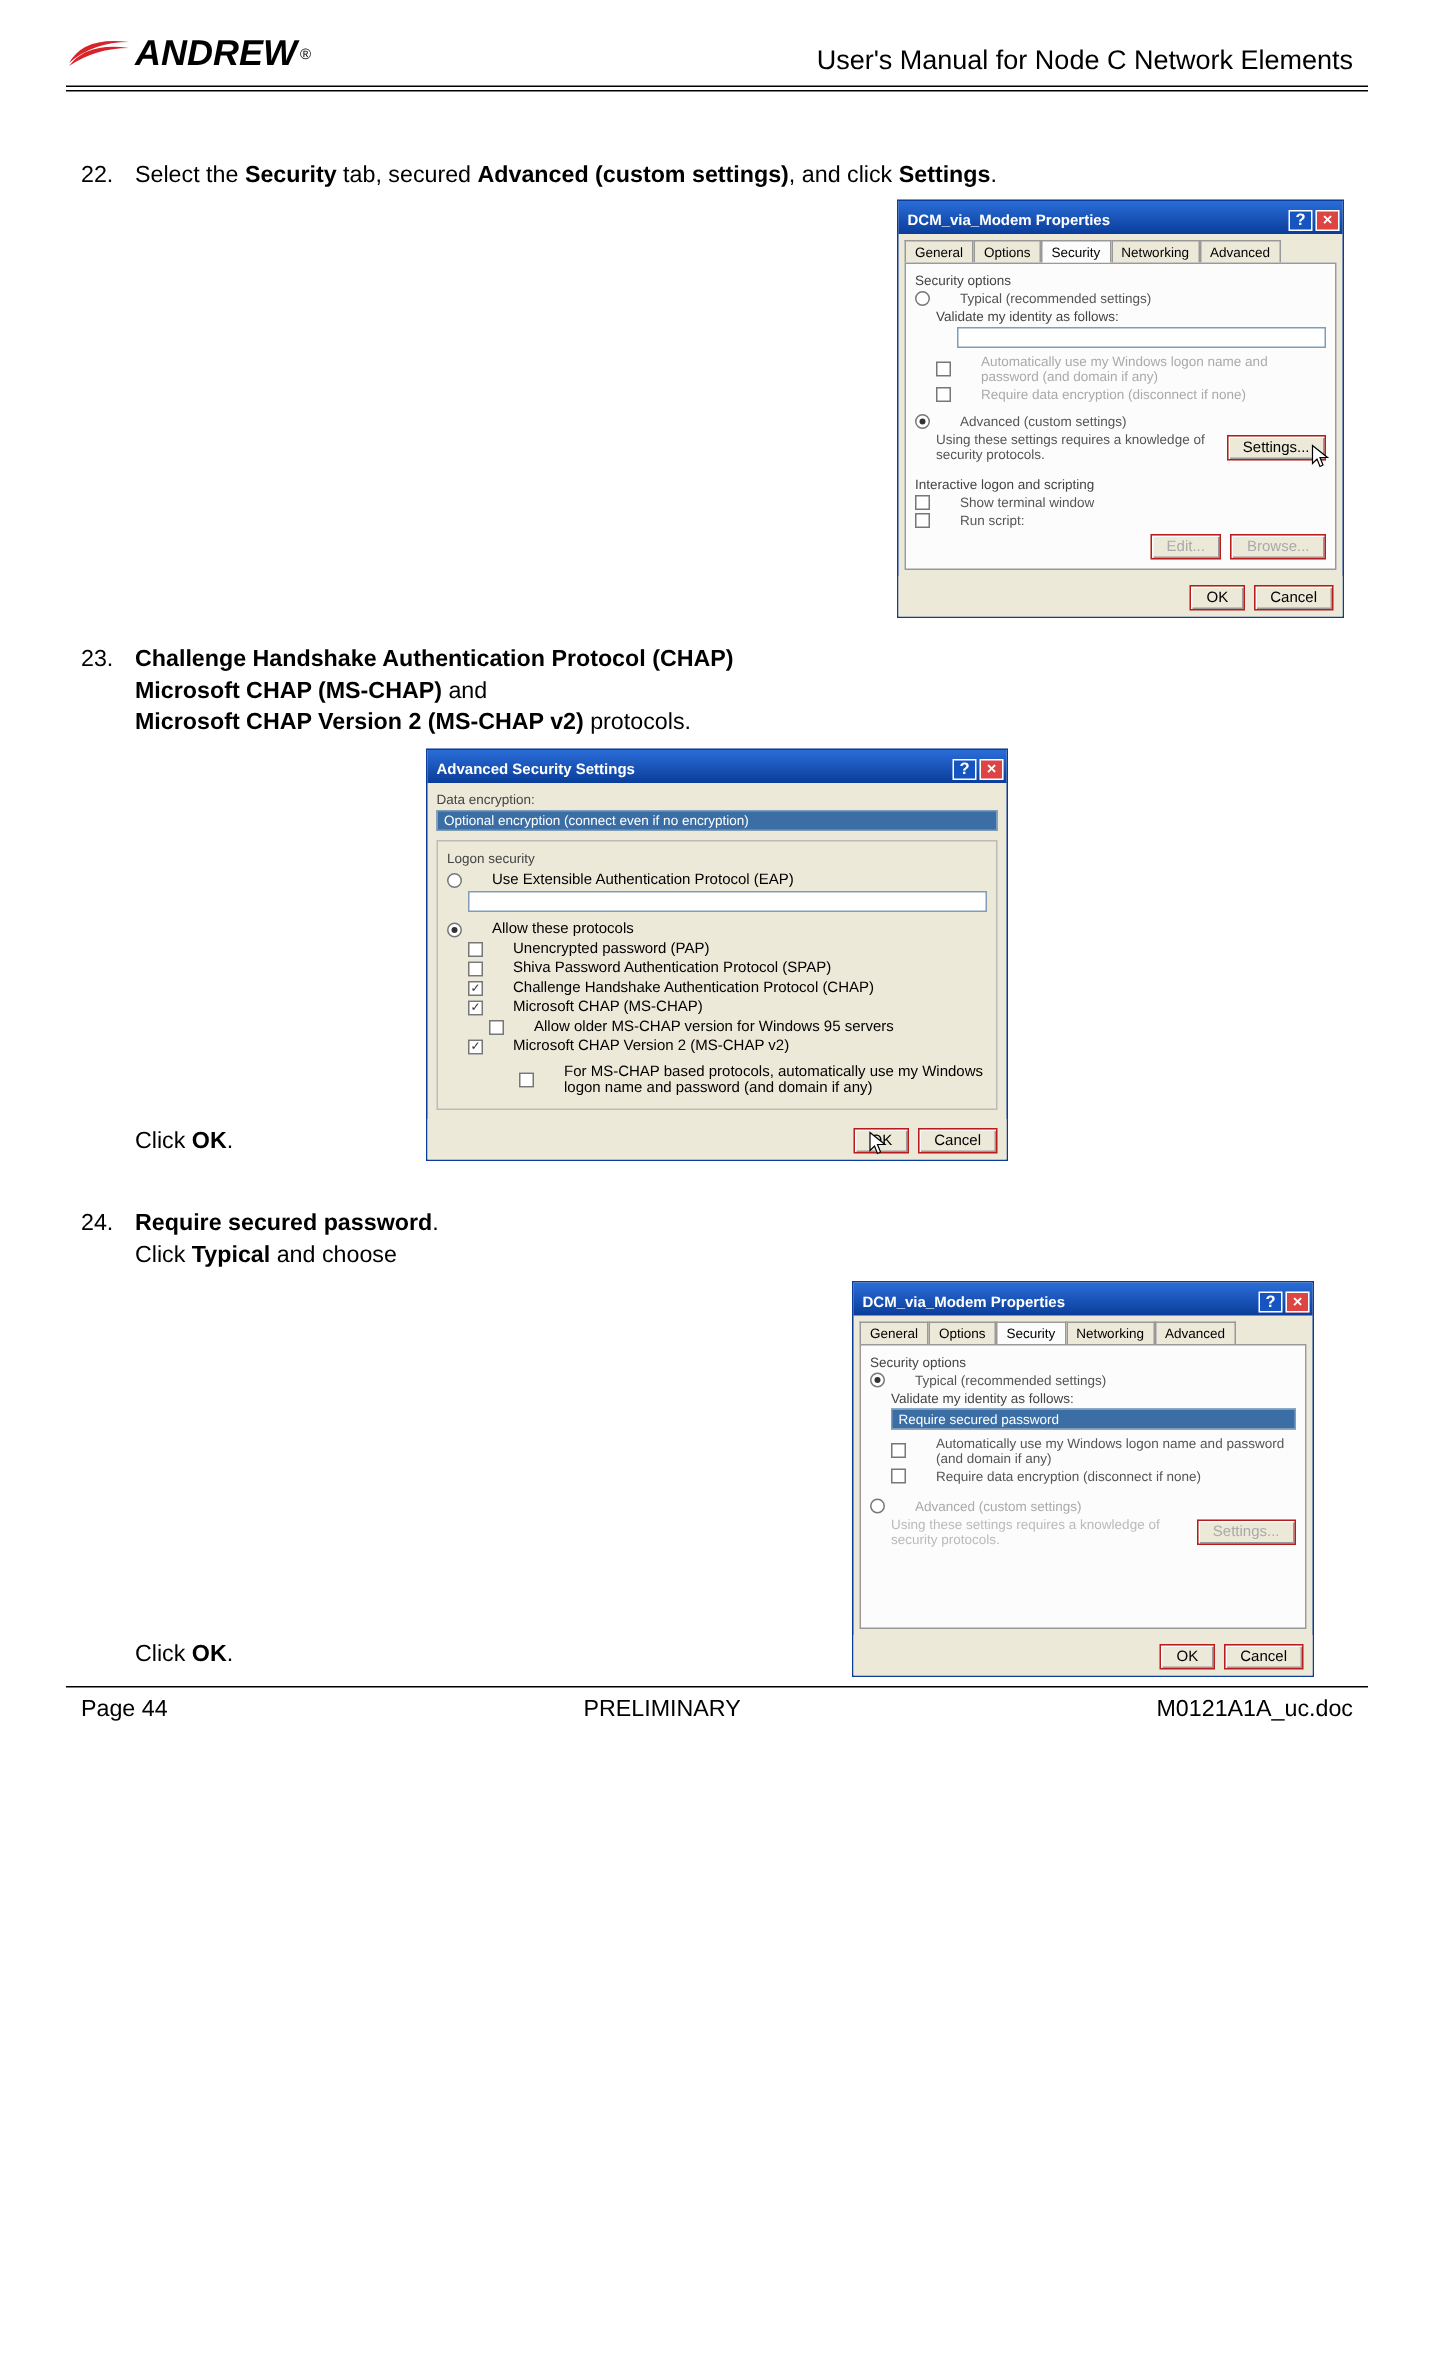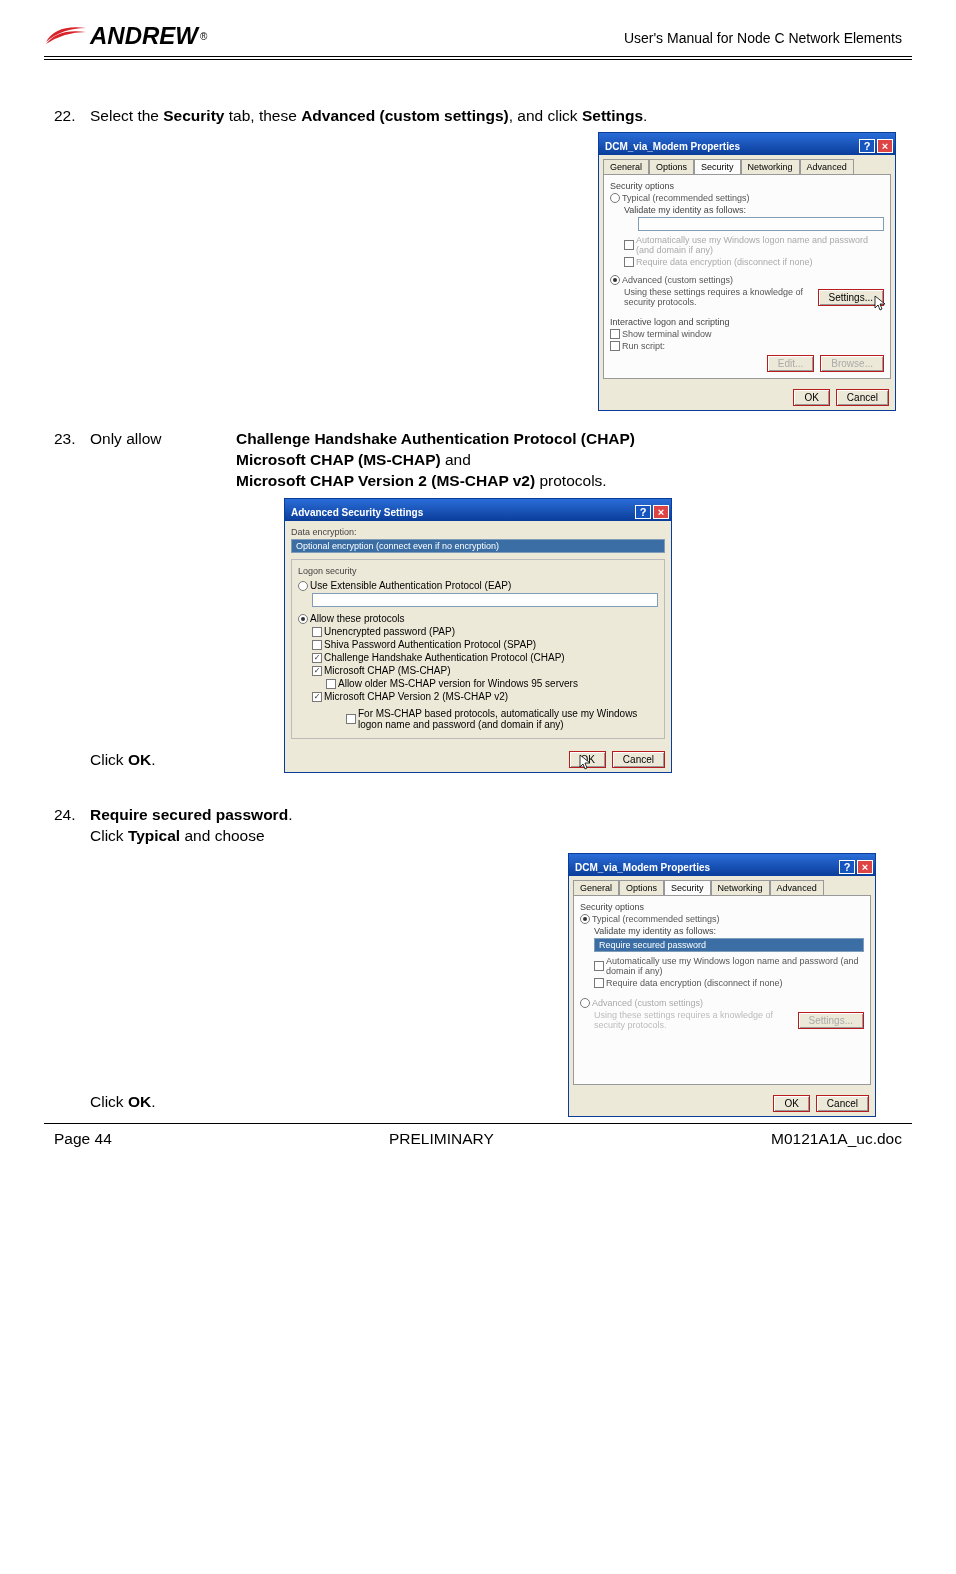--- a/index.html
+++ b/index.html
@@ -4,21 +4,21 @@
   <style>
     * { margin: 0; padding: 0; box-sizing: border-box; }
     body { font-family: Arial, sans-serif; font-size: 15.5px; background: #fff; color: #000; width: 956px; }
     .page { padding: 22px 44px 10px 44px; }
     .header { display: flex; align-items: flex-start; justify-content: space-between; margin-bottom: 6px; }
     .logo-area { display: flex; align-items: center; gap: 2px; }
     .swoosh { width: 44px; height: 28px; position: relative; }
     .swoosh svg { width: 100%; height: 100%; }
     .andrew-text { font-family: Arial, sans-serif; font-weight: bold; font-style: italic; font-size: 24px; letter-spacing: 0px; color: #000; }
     .tm { font-size: 10px; vertical-align: top; font-style: normal; }
-    .header-title { font-size: 14px; padding-top: 8px; padding-right: 10px; }
+    .header-title { font-size: 18px; padding-top: 8px; padding-right: 10px; }
     .hr1 { border: none; border-top: 1.5px solid #000; margin-top: 2px; }
     .hr2 { border: none; border-top: 1px solid #000; margin-top: 1.5px; margin-bottom: 46px; }
     .content { padding: 0 10px; }
     .step { display: flex; margin-bottom: 6px; line-height: 1.35; }
     .step-num { width: 36px; flex-shrink: 0; }
     .step-body { flex: 1; }
     .justify { text-align: justify; }
     .bold { font-weight: bold; }
     .indent-col { display: flex; }
     .left-col { width: 146px; flex-shrink: 0; }
@@ -29,21 +29,21 @@
     .win-dialog { border: 1px solid #0a3d9a; background: #ece9d8; font-size: 10px; }
     .titlebar { height: 22px; background: linear-gradient(to bottom, #2a6dd8, #0a3d9a); color: #fff; display: flex; align-items: center; justify-content: space-between; padding: 4px 2px 0 6px; font-weight: bold; font-size: 10px; }
     .titlebar-buttons { display: flex; gap: 2px; }
     .tb-btn { width: 16px; height: 14px; border: 1px solid #fff; background: #1654c0; color: #fff; display: flex; align-items: center; justify-content: center; font-size: 11px; font-weight: bold; line-height: 1; font-family: Arial; }
     .tb-btn.close { background: #d44; }
     .tabs { display: flex; padding: 4px 4px 0 4px; gap: 0; }
     .tab { border: 1px solid #999; border-bottom: none; background: #ece9d8; padding: 2px 6px; font-size: 9px; filter: blur(0.3px); }
     .tab.active { background: #fcfcfc; position: relative; z-index: 2; }
     .dialog-body { border: 1px solid #999; margin: 0 4px 4px 4px; background: #fcfcfc; padding: 6px; font-size: 9px; filter: blur(0.5px); color: #555; }
     .section-label { font-size: 9px; color: #444; margin-bottom: 2px; }
-    .radio-row { display: flex; align-items: center; gap: 2px; margin: 2px 0; }
+    .radio-row { display: flex; align-items: center; gap: 20px; margin: 2px 0; }
     .radio { width: 10px; height: 10px; border: 1px solid #777; border-radius: 50%; background: #fff; flex-shrink: 0; display: flex; align-items: center; justify-content: center; }
     .radio.checked::after { content: ""; width: 4px; height: 4px; background: #333; border-radius: 50%; }
     .checkbox { width: 10px; height: 10px; border: 1px solid #777; background: #fff; flex-shrink: 0; display: flex; align-items: center; justify-content: center; font-size: 8px; line-height: 1; color: #333; }
     .dropdown { border: 1px solid #7f9db9; background: #3a6ea5; color: #fff; padding: 1px 4px; margin: 2px 0 4px 14px; font-size: 9px; }
     .dropdown.light { background: #fff; color: #aaa; }
     .indent-block { margin-left: 14px; margin-top: 2px; }
     .groupbox { border: 1px solid #bbb; padding: 6px; margin-top: 6px; position: relative; }
     .win-button { border: 1px solid #b91c1c; background: #ece9d8; padding: 2px 10px; font-size: 10px; box-shadow: inset 1px 1px 0 #fff, inset -1px -1px 0 #999; }
     .button-row { display: flex; justify-content: flex-end; gap: 6px; padding: 6px 6px 4px 6px; background: #ece9d8; }
     .cursor { position: absolute; }
@@ -70,21 +70,21 @@
     <div class="header-title">User's Manual for Node C Network Elements</div>
   </div>
   <hr class="hr1">
   <hr class="hr2">
 
   <div class="content">
 
     <div class="step justify">
       <div class="step-num">22.</div>
       <div class="step-body">
-        <span>Select the </span><span class="bold">Security</span><span> tab, these </span><span class="bold">Advanced (custom settings)</span><span>, and click </span><span class="bold">Settings</span><span>.</span>
+        <span>Select the </span><span class="bold">Security</span><span> tab, secured </span><span class="bold">Advanced (custom settings)</span><span>, and click </span><span class="bold">Settings</span><span>.</span>
       </div>
     </div>
 
     <div class="screenshot-wrap-right">
       <div class="win-dialog" style="width:298px;">
         <div class="titlebar">
           <span>DCM_via_Modem Properties</span>
           <div class="titlebar-buttons">
             <div class="tb-btn">?</div>
             <div class="tb-btn close">×</div>
@@ -146,21 +146,20 @@
           <button class="win-button">OK</button>
           <button class="win-button">Cancel</button>
         </div>
       </div>
     </div>
 
     <div class="step">
       <div class="step-num">23.</div>
       <div class="step-body step23-lines">
         <div class="indent-col">
-          <div class="left-col">Only allow </div>
           <div class="right-col">
             <div><span class="bold">Challenge Handshake Authentication Protocol (CHAP)</span></div>
             <div><span class="bold">Microsoft CHAP (MS-CHAP)</span><span> and</span></div>
             <div><span class="bold">Microsoft CHAP Version 2 (MS-CHAP v2)</span><span> protocols.</span></div>
           </div>
         </div>
       </div>
     </div>
 
     <div style="position:relative;">

